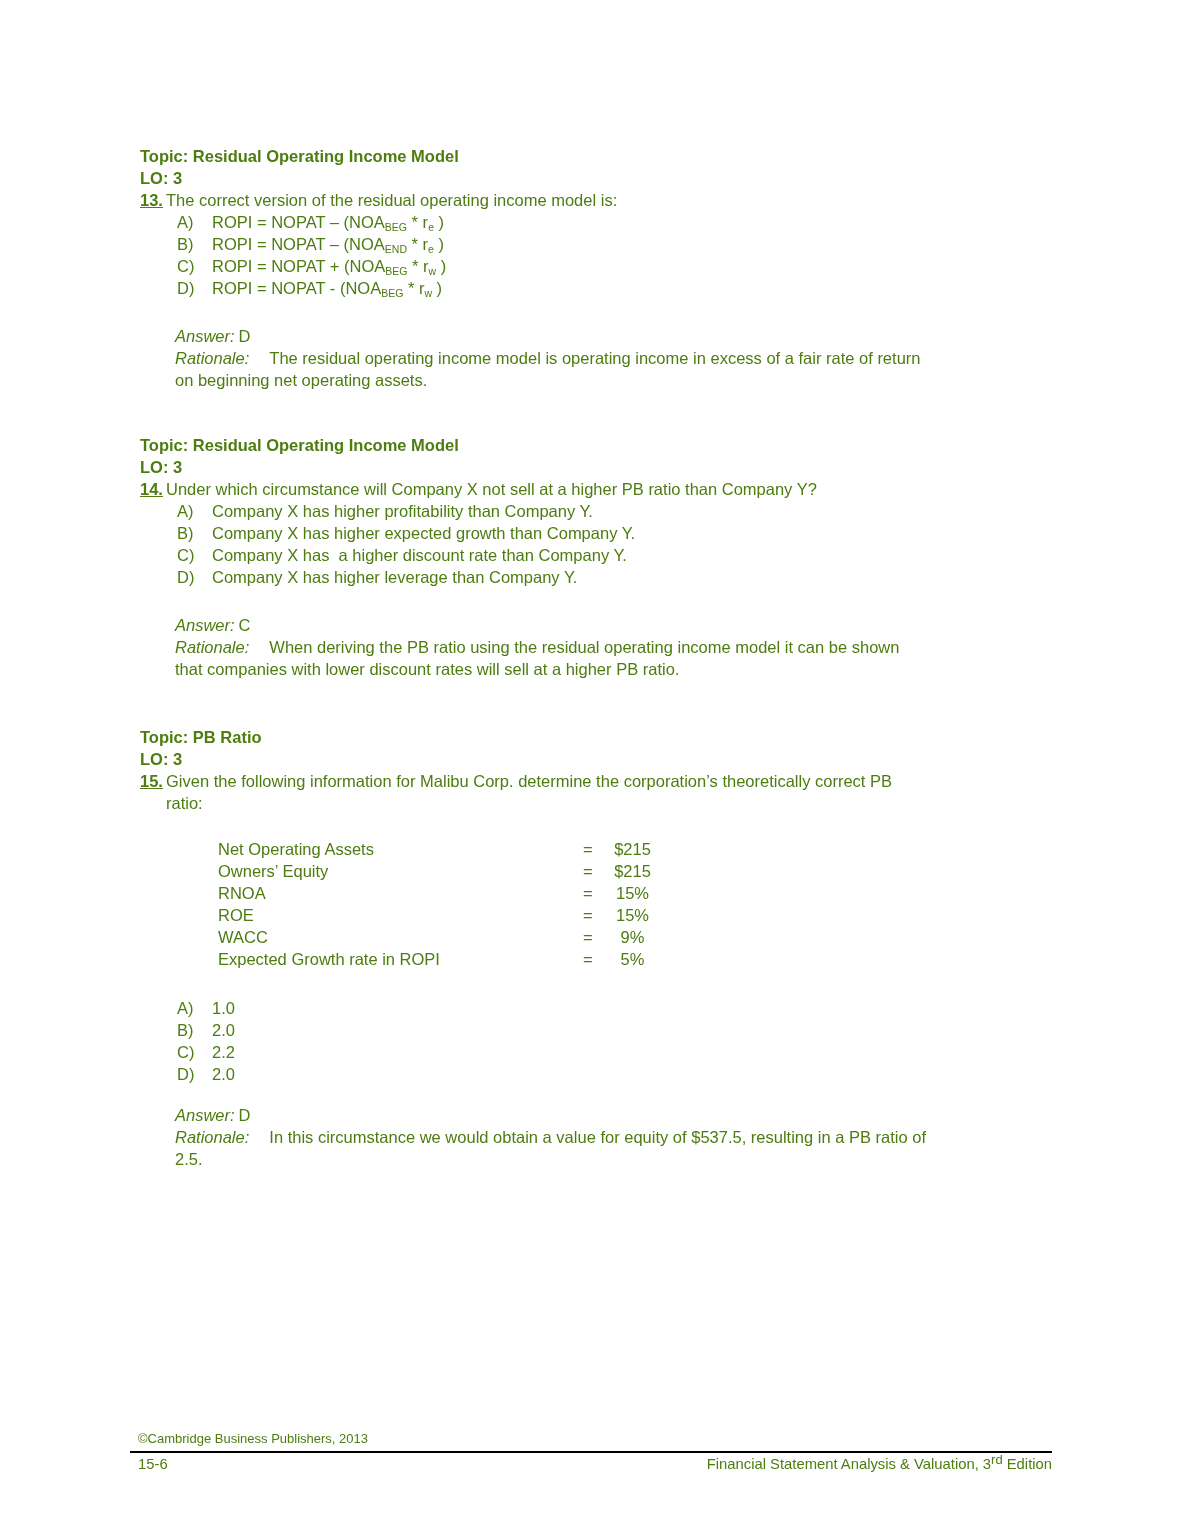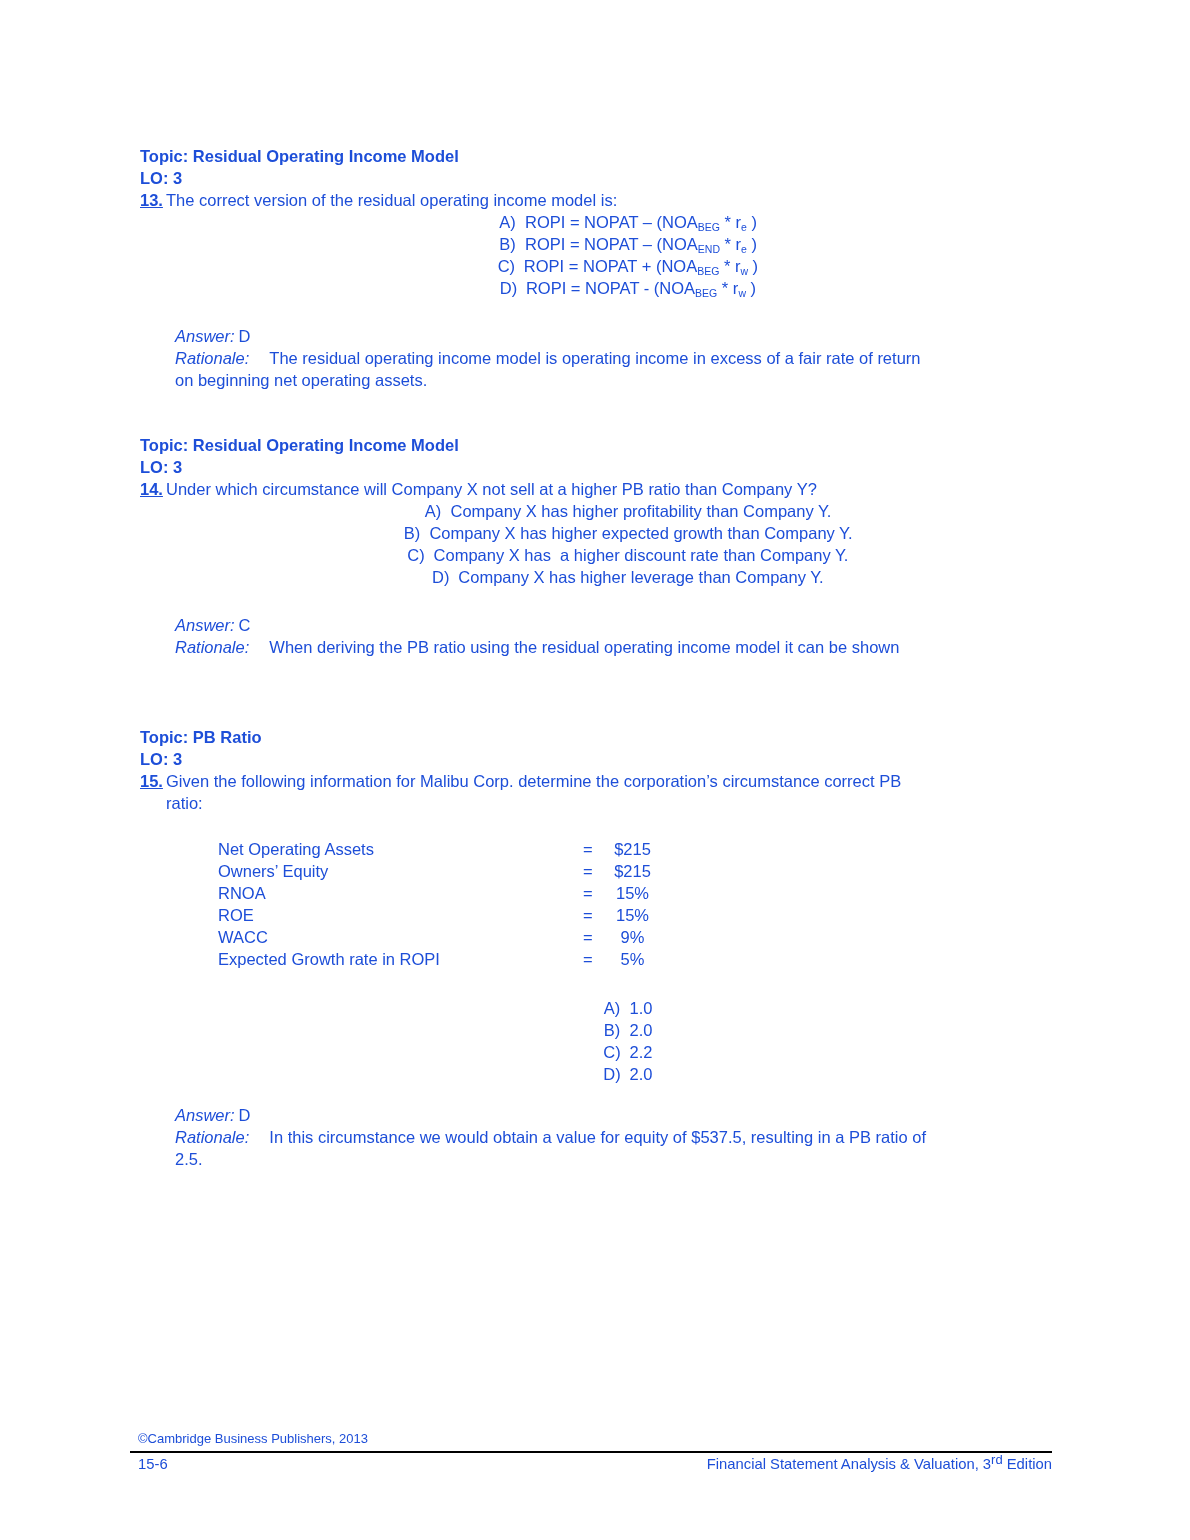--- a/index.html
+++ b/index.html
@@ -1,28 +1,28 @@
 <!DOCTYPE html>
 <html><head>
 <meta charset="utf-8">
 <style>
   html,body { margin:0; padding:0; background:#ffffff; }
   .page {
     position:relative; width:1190px; height:1540px; background:#ffffff;
     font-family:"Liberation Sans", sans-serif; font-size:16.5px; line-height:22px;
-    color:#1d4ed8; overflow:hidden;
+    color:#4d7c0f; overflow:hidden;
   }
   .blk { position:absolute; left:140px; width:930px; }
   .ansblk { position:absolute; left:175px; width:895px; }
   .line { height:22px; white-space:pre; }
   .b { font-weight:bold; }
   .it { font-style:italic; }
   .qnum { font-weight:bold; display:inline-block; width:26px; white-space:pre;text-decoration:underline; }
   .qcont { padding-left:26px; }
-  .opt { padding-left:37px; height:22px; white-space:pre;text-align:center; }
+  .opt { padding-left:37px; height:22px; white-space:pre; }
   .letter { display:inline-block; width:35px; white-space:pre; }
   .sub { font-size:10.5px; position:relative; top:3px; }
   .ansval { margin-left:4px; }
   .rat0 { margin-left:20px; }
   .tableblk { position:absolute; left:218px; width:480px; }
   .trow { display:flex; height:22px; }
   .tlabel { width:365px; white-space:pre; }
   .teq { width:12px; }
   .tval { width:75px; text-align:center; white-space:pre; }
   .f-copy { position:absolute; left:138px; top:1430px; font-size:13px; line-height:18px; }
@@ -56,26 +56,27 @@
     <div class="line b">LO: 3</div>
     <div class="line"><span class="qnum">14.</span><span>Under which circumstance will Company X not sell at a higher PB ratio than Company Y?</span></div>
     <div class="opt"><span class="letter">A)</span><span>Company X has higher profitability than Company Y.</span></div>
     <div class="opt"><span class="letter">B)</span><span>Company X has higher expected growth than Company Y.</span></div>
     <div class="opt"><span class="letter">C)</span><span>Company X has  a higher discount rate than Company Y.</span></div>
     <div class="opt"><span class="letter">D)</span><span>Company X has higher leverage than Company Y.</span></div>
   </div>
   <div class="ansblk" style="top:614px">
     <div class="line"><span class="it">Answer:</span><span class="ansval">C</span></div>
     <div class="line"><span class="it">Rationale:</span><span class="rat0">When deriving the PB ratio using the residual operating income model it can be shown</span></div>
+    <div class="line">that companies with lower discount rates will sell at a higher PB ratio.</div>
   </div>
 
   <div class="blk" style="top:726px">
     <div class="line b">Topic: PB Ratio</div>
     <div class="line b">LO: 3</div>
-    <div class="line"><span class="qnum">15.</span><span>Given the following information for Malibu Corp. determine the corporation’s circumstance correct PB</span></div>
+    <div class="line"><span class="qnum">15.</span><span>Given the following information for Malibu Corp. determine the corporation’s theoretically correct PB</span></div>
     <div class="line qcont">ratio:</div>
   </div>
 
   <div class="tableblk" style="top:838px">
     <div class="trow">
         <span class="tlabel">Net Operating Assets</span>
         <span class="teq">=</span>
         <span class="tval">$215</span>
       </div>
     <div class="trow">

